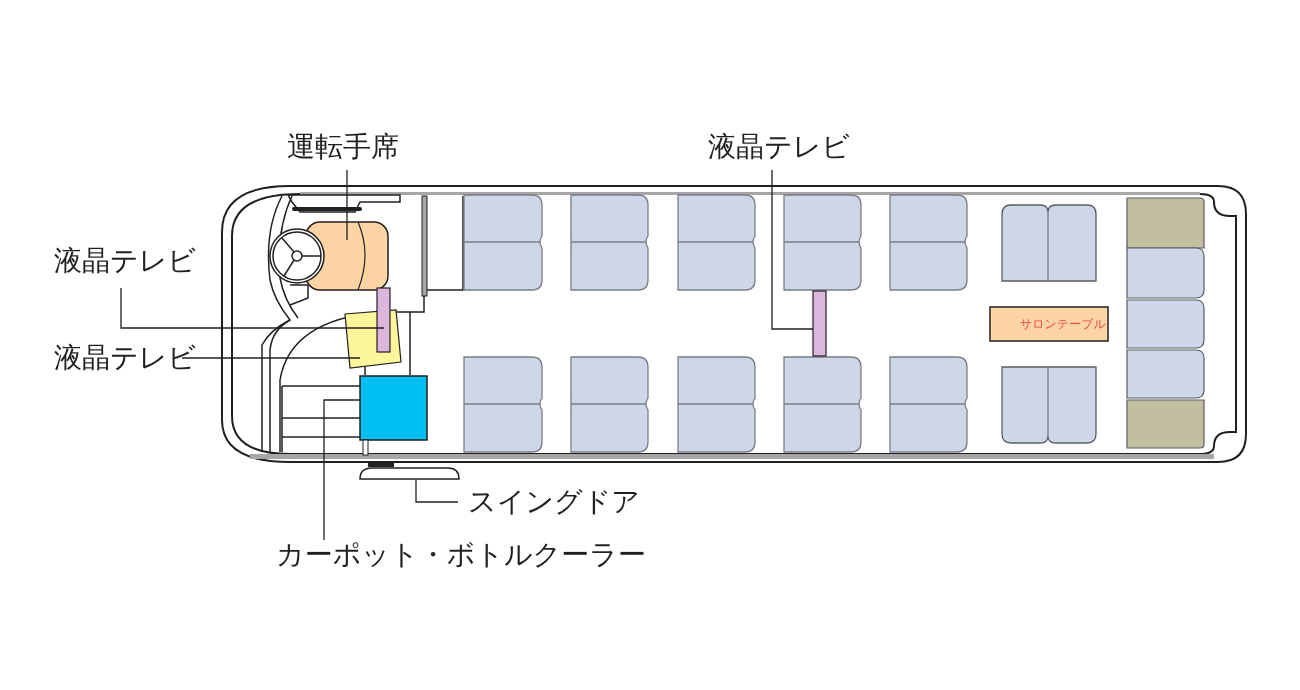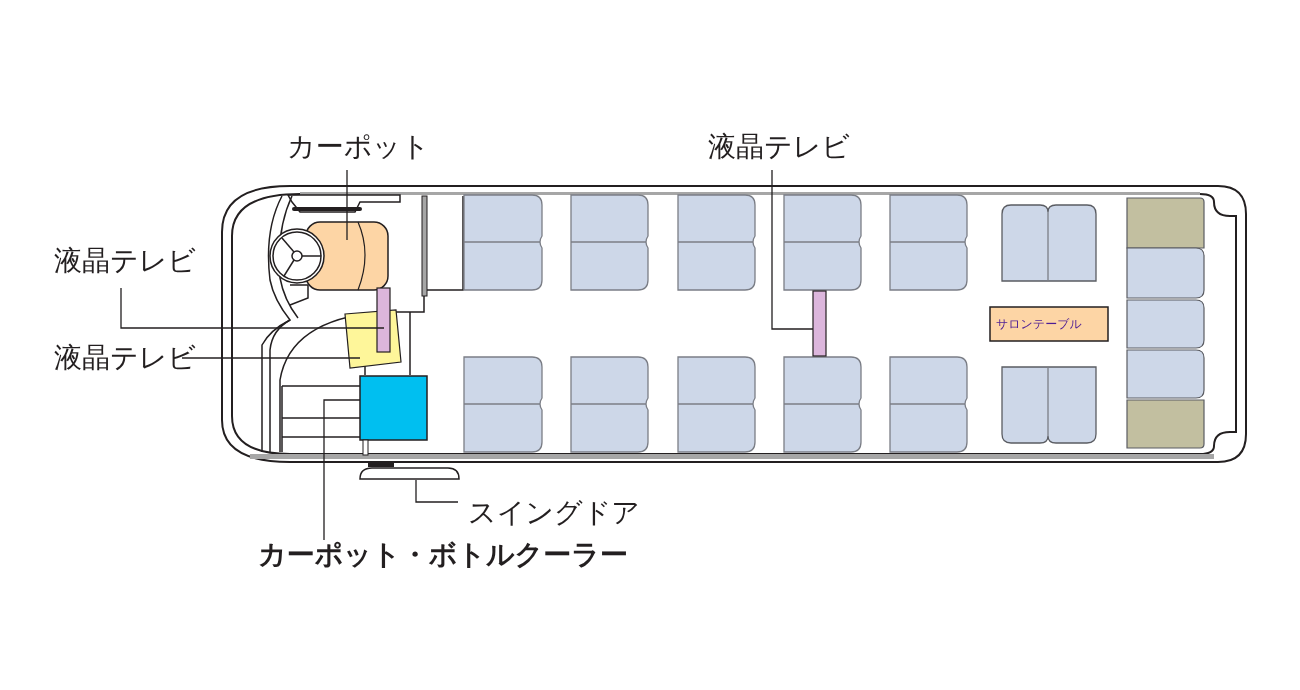--- a/index.html
+++ b/index.html
@@ -1,19 +1,19 @@
 <!DOCTYPE html>
 <html><head>
   <meta charset="utf-8">
   <style>
     html, body { margin: 0; padding: 0; background: #ffffff; }
     body { width: 1300px; height: 690px; position: relative; overflow: hidden; font-family: "DejaVu Sans", sans-serif; }
     #diagram { position: absolute; left: 0; top: 0; }
     .label { position: absolute; font-size: 28px; color: #231f20; white-space: nowrap; font-family: "DejaVu Sans", sans-serif; line-height: 1; }
-    .table-label { position: absolute; font-size: 12px; color: #4c1d95; white-space: nowrap; font-family: "DejaVu Sans", sans-serif; }
+    .table-label { position: absolute; font-size: 12px; color: #ef4444; white-space: nowrap; font-family: "DejaVu Sans", sans-serif; margin-left: 24px; }
   </style>
 </head>
 <body>
 
 <svg id="diagram" width="1300" height="690" viewBox="0 0 1300 690" xmlns="http://www.w3.org/2000/svg">
 
   <g fill="none" stroke="#231f20" stroke-width="2">
     <path d="M 290 186 L 1218 186 Q 1246 186 1246 214 L 1246 434 Q 1246 462 1218 462 L 290 462 Q 222 462 222 420 L 222 232 Q 222 186 290 186 Z"></path>
     <path d="M 300 194 L 1200 194 Q 1214 194 1214 202 Q 1214 216 1230 216 L 1236 216 L 1236 432 L 1230 432 Q 1214 432 1214 446 Q 1214 454 1200 454 L 290 454 Q 232 454 232 416 L 232 236 Q 232 194 300 194 Z"></path>
   </g>
@@ -120,19 +120,19 @@
   <g fill="none" stroke="#231f20" stroke-width="1.3">
     <line x1="347" y1="170" x2="347" y2="240"></line>
     <polyline points="121,288 121,328 384,328"></polyline>
     <line x1="182" y1="358" x2="360" y2="358"></line>
     <polyline points="772,170 772,329 813,329"></polyline>
     <polyline points="416,480 416,502 458,502"></polyline>
     <polyline points="324,540 324,400 360,400"></polyline>
   </g>
 </svg>
 
-<div class="label" style="left:287px; top:133px;">カーポット</div>
+<div class="label" style="left:287px; top:133px;">運転手席</div>
 <div class="label" style="left:708px; top:133px;">液晶テレビ</div>
 <div class="label" style="left:54px; top:247px;">液晶テレビ</div>
 <div class="label" style="left:54px; top:344px;">液晶テレビ</div>
-<div class="label" style="left:468px; top:488px;margin-top:11px;">スイングドア</div>
-<div class="label" style="left:258px; top:541px;font-weight:bold;">カーポット・ボトルクーラー</div>
+<div class="label" style="left:468px; top:488px;">スイングドア</div>
+<div class="label" style="left:276px; top:541px;">カーポット・ボトルクーラー</div>
 <div class="table-label" style="left:996px; top:316px;">サロンテーブル</div>
 
 </body></html>

